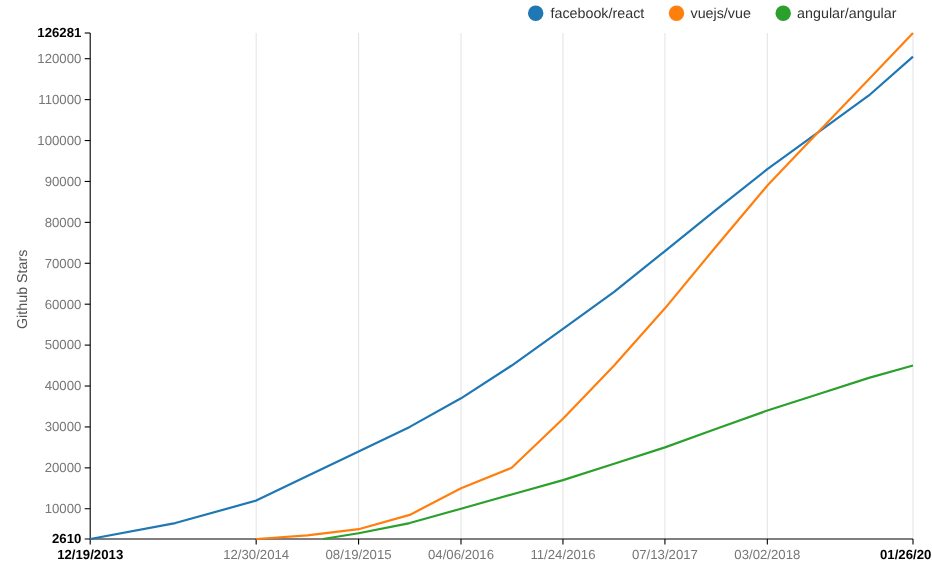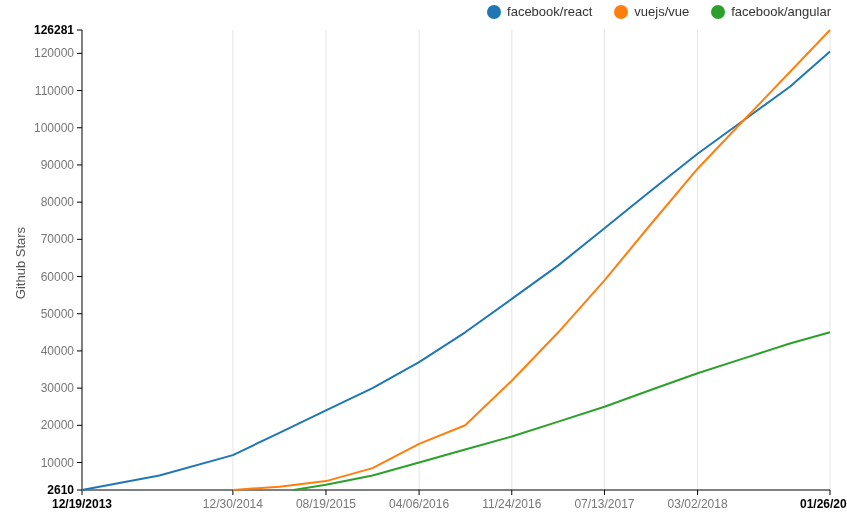--- a/index.html
+++ b/index.html
@@ -11,21 +11,21 @@
   }
   .chart-wrapper {
     position: relative;
     width: 847px;
     height: 526px;
   }
   svg { display: block; }
   .legend {
     position: absolute;
     top: 4px;
-    right: 16px;
+    right: 32px;
     display: flex;
     gap: 22px;
     font-size: 13px;
     align-items: center;
   }
   .legend-item {
     display: flex;
     align-items: center;
     gap: 6px;
   }
@@ -58,21 +58,21 @@
     <div class="legend-item">
       <span class="legend-dot" style="background:#1f77b4"></span>
       <span>facebook/react</span>
     </div>
     <div class="legend-item">
       <span class="legend-dot" style="background:#ff7f0e"></span>
       <span>vuejs/vue</span>
     </div>
     <div class="legend-item">
       <span class="legend-dot" style="background:#2ca02c"></span>
-      <span>facebook/angular</span>
+      <span>angular/angular</span>
     </div>
   </div>
 
   <div class="ylabel">Github Stars</div>
 
   <svg id="chart-svg" width="847" height="526">
       <line x1="232.88412017167383" y1="30" x2="232.88412017167383" y2="490" class="grid-line"></line>
       <line x1="325.9828326180258" y1="30" x2="325.9828326180258" y2="490" class="grid-line"></line>
       <line x1="419.0815450643777" y1="30" x2="419.0815450643777" y2="490" class="grid-line"></line>
       <line x1="511.7789699570816" y1="30" x2="511.7789699570816" y2="490" class="grid-line"></line>

